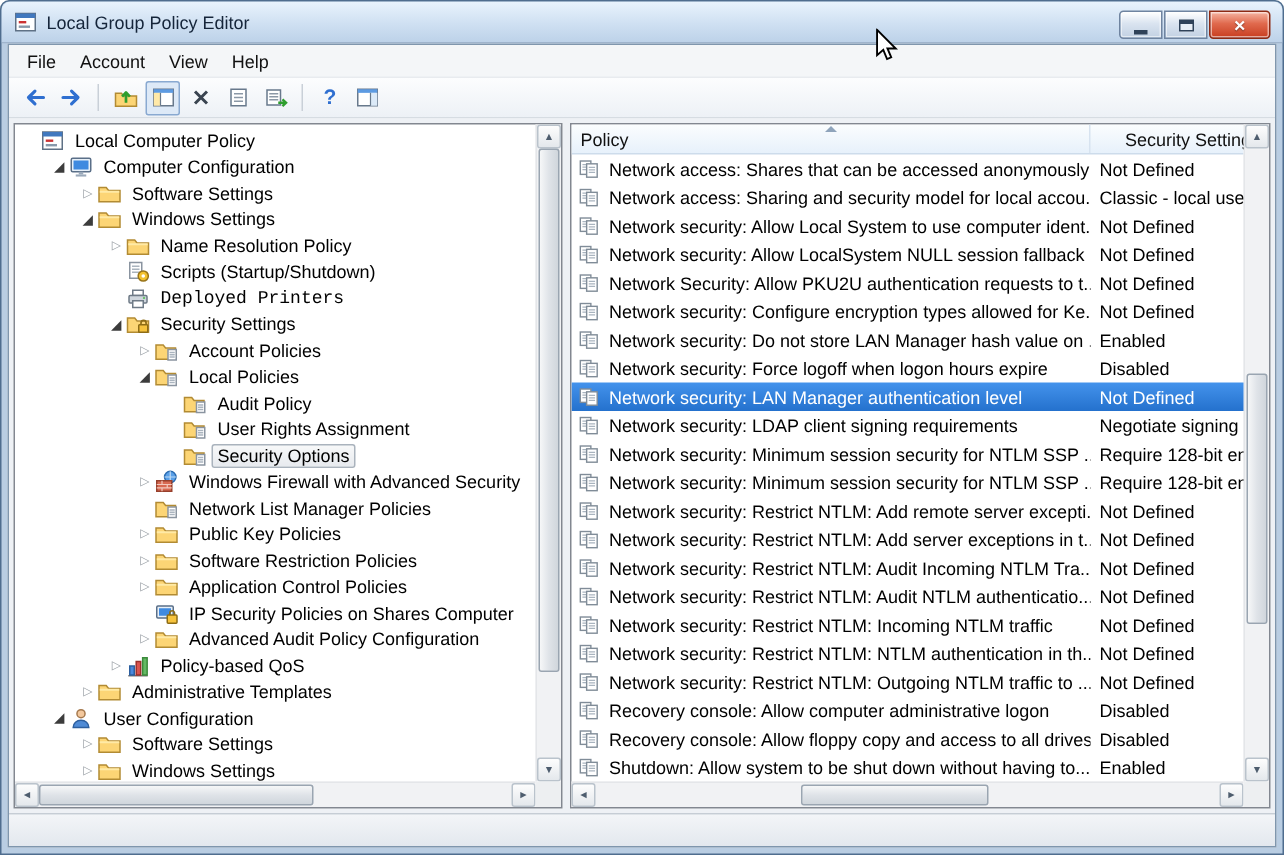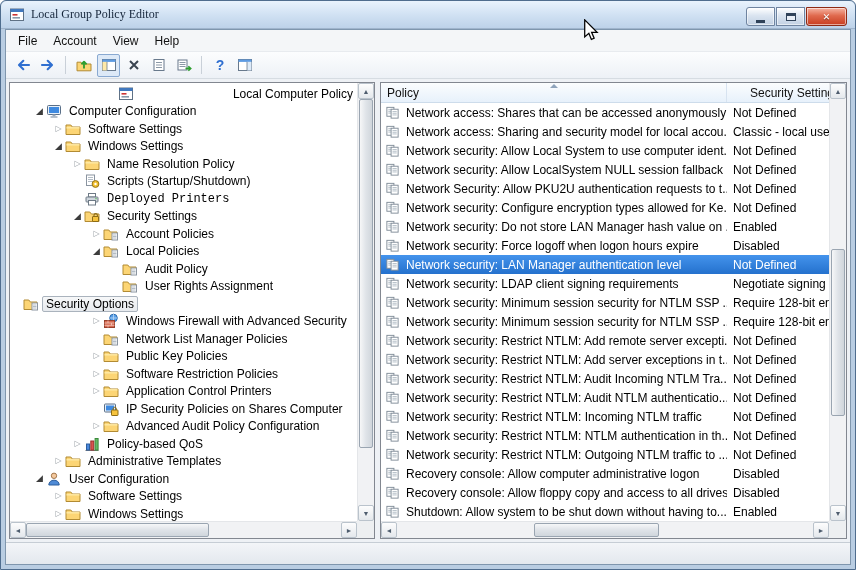--- a/index.html
+++ b/index.html
@@ -5,21 +5,21 @@
   html,body{margin:0;padding:0;background:#fff;}
   body{font-family:"Liberation Sans", sans-serif; width:856px;height:570px;overflow:hidden;position:relative;}
   *{box-sizing:border-box;}
 
   .window{position:absolute;left:0;top:0;width:856px;height:570px;border:1px solid #4f6d8e;
     background:#b9cde2;border-radius:6px 6px 0 0;padding:0 4px 4px;display:flex;flex-direction:column;}
 
   
   .titlebar{height:28px;flex:0 0 28px;display:flex;align-items:center;gap:6px;margin:0 -4px;padding:0 8px;
     background:linear-gradient(#e9f3fd,#cfe0f2 55%,#bdd2e9);border-radius:6px 6px 0 0;position:relative;
-    border-bottom:1px solid #9fb4cc;font-family:Liberation Serif, serif;}
+    border-bottom:1px solid #9fb4cc;}
   .title-icon svg{display:block;}
   .title-text{font-size:12px;color:#15253a;}
   .win-buttons{position:absolute;right:8px;top:6px;display:flex;gap:1px;}
   .wbtn{width:29px;height:19px;border:1px solid #6f84a0;display:flex;align-items:center;justify-content:center;
     background:linear-gradient(#ffffff,#dae4f0 45%,#c2d1e3);box-shadow:inset 0 0 0 1px rgba(255,255,255,.55);}
   .wbtn.first{border-radius:3px 0 0 3px;}
   .wbtn.mid{border-radius:0;}
   .wbtn.close{width:41px;border-radius:0 3px 3px 3px;background:linear-gradient(#f6b5a3,#e06a4e 45%,#c83d20);
     border-color:#8e2a14;}
   .glyph-min{width:9px;height:3px;background:#2f4259;margin-top:9px;}
@@ -195,21 +195,21 @@
               <rect x="1.5" y="2.5" width="13" height="2.4" fill="#5d9be2"></rect>
               <rect x="10" y="4.9" width="4.5" height="8.6" fill="#dceaf8"></rect>
               <path d="M10 4.9v8.6" stroke="#68798c" stroke-width="0.8"></path>
             </svg>
           </span>
         </div>
       </div>
     <div class="main">
       <div class="pane tree-pane">
         <div class="content" id="tree-content">
-            <div class="tree-row" style="padding-left: 4px; justify-content: space-between;">
+            <div class="tree-row" style="padding-left: 4px;">
               <span class="tree-exp none"></span>
               <span class="tree-ico">
                 <svg width="16" height="16" viewBox="0 0 16 16">
                   <rect x="1.5" y="2" width="13" height="11.5" fill="#fff" stroke="#5f7185"></rect>
                   <rect x="1.5" y="2" width="13" height="3" fill="#4178be"></rect>
                   <rect x="3.5" y="7" width="5" height="1.6" fill="#cc3333"></rect>
                   <rect x="3.5" y="10" width="7.5" height="1.6" fill="#8899aa"></rect>
                 </svg>
               </span>
               <span class="tree-label">Local Computer Policy</span>
@@ -328,21 +328,21 @@
               <span class="tree-exp none"></span>
               <span class="tree-ico">
                 <svg width="16" height="16" viewBox="0 0 16 16">
                   <path d="M1 13.5V4h4.8l1.6 2H14v7.5z" fill="#fcd575" stroke="#b28b33"></path>
                   <rect x="9" y="7" width="5.5" height="7" fill="#fff" stroke="#8a94a0"></rect>
                   <path d="M10 9h3.5M10 10.5h3.5M10 12h3.5" stroke="#aab4be" stroke-width="0.9"></path>
                 </svg>
               </span>
               <span class="tree-label">User Rights Assignment</span>
             </div>
-            <div class="tree-row" style=" text-align: right;">
+            <div class="tree-row" style="padding-left: 99px; text-align: right;">
               <span class="tree-exp none"></span>
               <span class="tree-ico">
                 <svg width="16" height="16" viewBox="0 0 16 16">
                   <path d="M1 13.5V4h4.8l1.6 2H14v7.5z" fill="#fcd575" stroke="#b28b33"></path>
                   <rect x="9" y="7" width="5.5" height="7" fill="#fff" stroke="#8a94a0"></rect>
                   <path d="M10 9h3.5M10 10.5h3.5M10 12h3.5" stroke="#aab4be" stroke-width="0.9"></path>
                 </svg>
               </span>
               <span class="tree-label sel">Security Options</span>
             </div>
@@ -390,21 +390,21 @@
               <span class="tree-label">Software Restriction Policies</span>
             </div>
             <div class="tree-row" style="padding-left: 80px;">
               <span class="tree-exp collapsed">▷</span>
               <span class="tree-ico">
                 <svg width="16" height="16" viewBox="0 0 16 16">
                   <path d="M1 13.5V4h4.8l1.6 2H15v7.5z" fill="#fcd575" stroke="#b28b33"></path>
                   <path d="M1.5 6.8h13" stroke="#ffeaa6" stroke-width="1.4"></path>
                 </svg>
               </span>
-              <span class="tree-label">Application Control Printers</span>
+              <span class="tree-label">Application Control Policies</span>
             </div>
             <div class="tree-row" style="padding-left: 80px;">
               <span class="tree-exp none"></span>
               <span class="tree-ico">
                 <svg width="16" height="16" viewBox="0 0 16 16">
                   <rect x="1.5" y="3" width="11" height="8" rx="0.8" fill="#e8f0f8" stroke="#5a6f88"></rect>
                   <rect x="3" y="4.5" width="8" height="5" fill="#3f8ae0"></rect>
                   <rect x="8.5" y="9" width="6.5" height="5.5" rx="0.6" fill="#f6c33d" stroke="#8d6c16"></rect>
                   <path d="M10.2 9V7.8a1.6 1.6 0 0 1 3.2 0V9" fill="none" stroke="#8d6c16"></path>
                 </svg>

